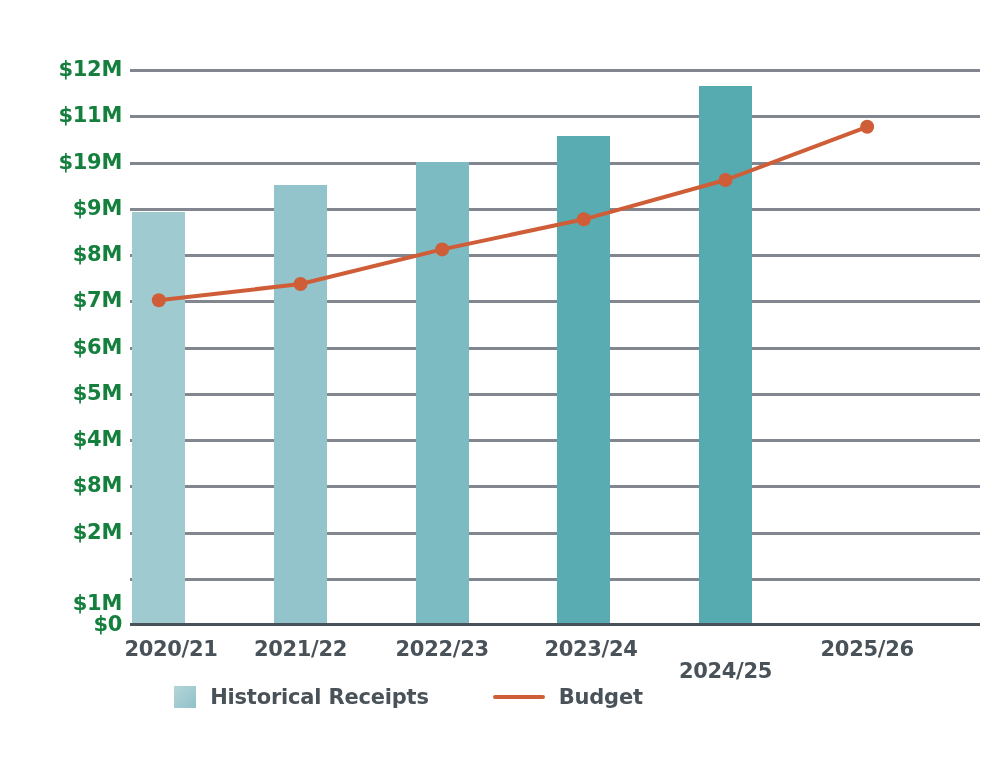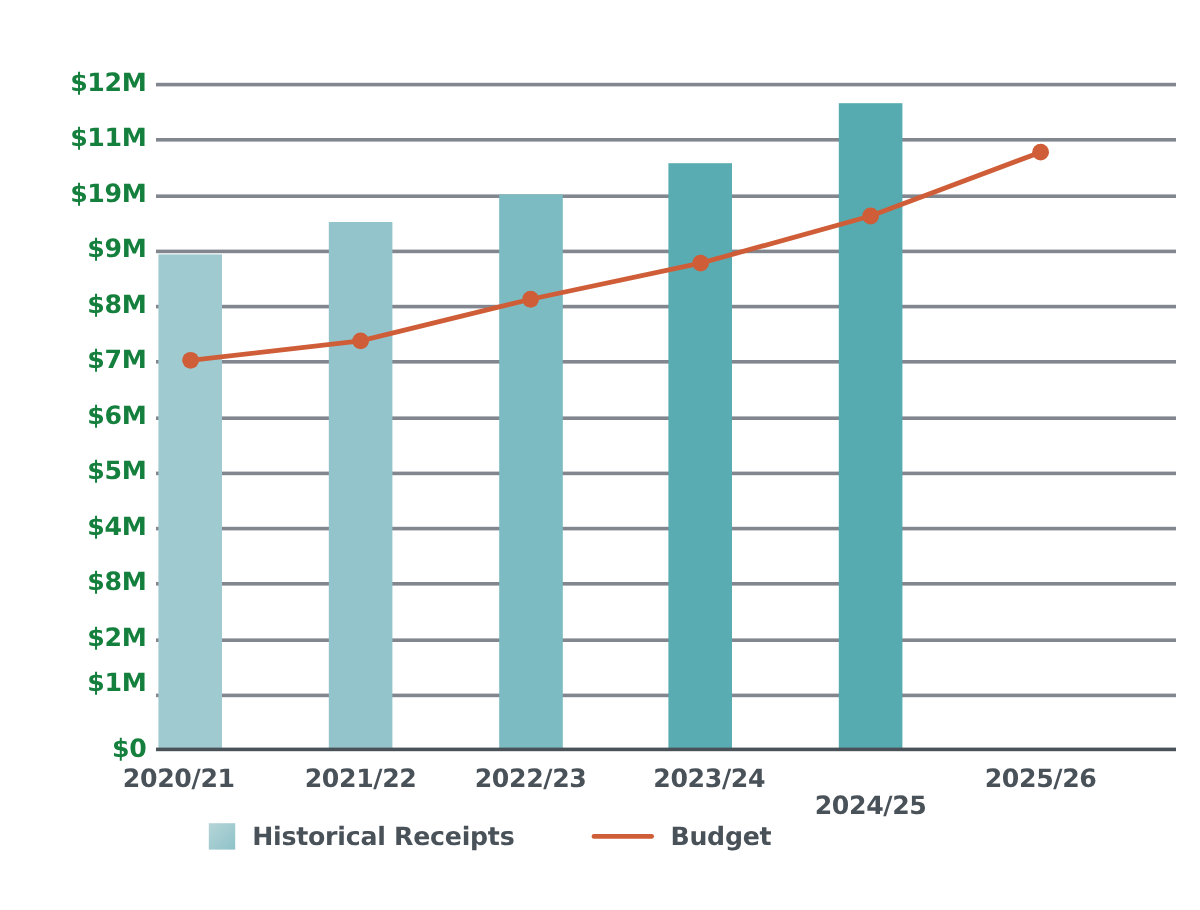--- a/index.html
+++ b/index.html
@@ -118,21 +118,21 @@
     border-radius: 2px;
   }
 </style>
 </head>
 <body>
 
 <div id="chart-root">
 
   <div id="y-axis">
       <div class="ytick" style="top: 624px;">$0</div>
-      <div class="ytick" style="top: 569px; text-align: right;">$1M</div>
+      <div class="ytick" style="top: 603px; text-align: right;">$1M</div>
       <div class="ytick" style="top: 531.5px;">$2M</div>
       <div class="ytick" style="top: 485.25px;">$8M</div>
       <div class="ytick" style="top: 439px;">$4M</div>
       <div class="ytick" style="top: 392.75px;">$5M</div>
       <div class="ytick" style="top: 346.5px;">$6M</div>
       <div class="ytick" style="top: 300.25px;">$7M</div>
       <div class="ytick" style="top: 254px;">$8M</div>
       <div class="ytick" style="top: 207.75px;">$9M</div>
       <div class="ytick" style="top: 161.5px;">$19M</div>
       <div class="ytick" style="top: 115.25px;">$11M</div>
@@ -155,21 +155,21 @@
       <div class="bar" style="width: 53px; left: 2.33333px; height: 411.625px; background: rgb(159, 203, 208);"></div>
       <div class="bar" style="width: 53px; left: 144px; height: 439.375px; background: rgb(148, 196, 203);"></div>
       <div class="bar" style="width: 53px; left: 285.667px; height: 462.5px; background: rgb(124, 187, 194);"></div>
       <div class="bar" style="width: 53px; left: 427.333px; height: 487.938px; background: rgb(89, 173, 178);"></div>
       <div class="bar" style="width: 53px; left: 569px; height: 537.888px; background: rgb(85, 171, 176);"></div>
     </div>
 
   <div id="axis-baseline"></div>
 
   <div id="x-axis">
-      <div class="xtick" style="left: 149px;">2020/21</div>
+      <div class="xtick" style="left: 171px;">2020/21</div>
       <div class="xtick" style="left: 300.5px;">2021/22</div>
       <div class="xtick" style="left: 442.167px;">2022/23</div>
       <div class="xtick" style="left: 591px;">2023/24</div>
       <div class="xtick" style="left: 725.5px; margin-top: 22px;">2024/25</div>
       <div class="xtick" style="left: 867.167px;">2025/26</div>
     </div>
 
   <svg id="line-layer" viewBox="0 0 1000 758" width="1000" height="758">
       <polyline points="158.83333333333331,300.25 300.5,284.06250000000006 442.16666666666663,249.37500000000006 583.8333333333333,219.3125 725.5,180.00000000000006 867.1666666666666,126.8125" fill="none" stroke="#cf5e38" stroke-width="4" stroke-linecap="round" stroke-linejoin="round"></polyline>
       <circle cx="158.83333333333331" cy="300.25" r="7" fill="#cf5e38"></circle>

